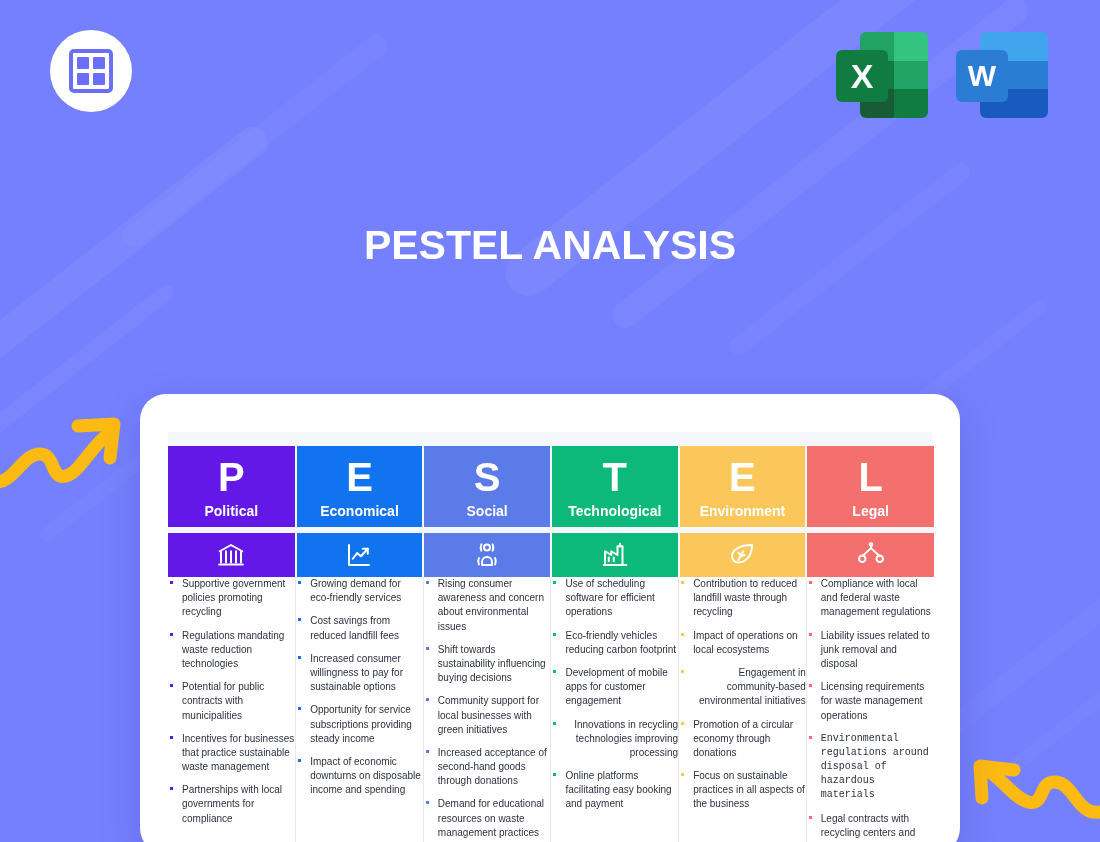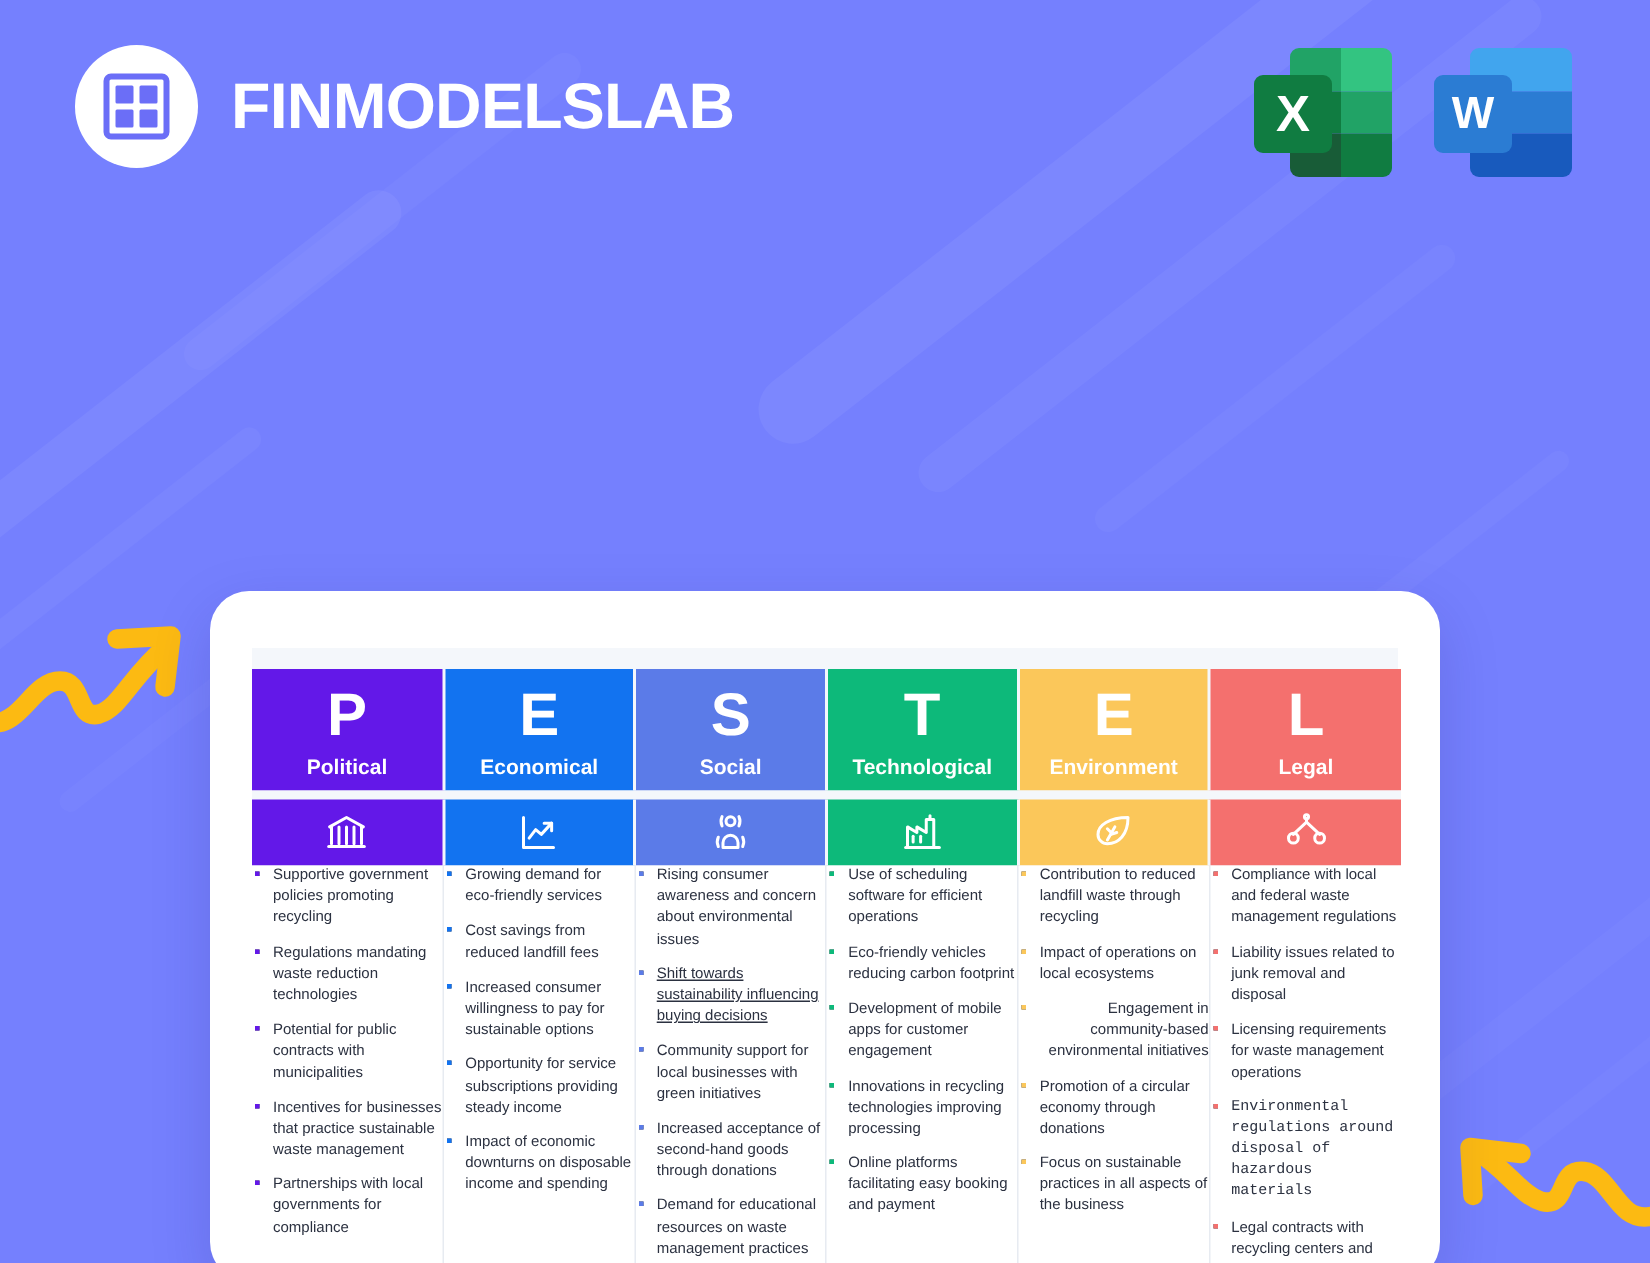--- a/index.html
+++ b/index.html
@@ -265,21 +265,20 @@
 <div class="header">
   <div class="logo-badge">
     <div class="logo-grid">
       <span></span>
         <span></span>
         <span></span>
         <span></span>
     </div>
   </div>
   <div class="brand">
-    <div class="brand-name">FINMODELSLAB</div>
   </div>
 </div>
 
 <div class="office-icons">
   <div class="office-icon">
     <div class="xl-back">
         <i class="xl-a"></i>
         <i class="xl-b"></i>
         <i class="xl-c"></i>
         <i class="xl-d"></i>
@@ -292,20 +291,21 @@
     <div class="wd-back">
         <i class="wd-a"></i>
         <i class="wd-b"></i>
         <i class="wd-c"></i>
       </div>
     <div class="wd-front">W</div>
   </div>
 </div>
 
 <div class="title-block">
+  <div class="title-sub">PESTEL ANALYSIS</div>
 </div>
 
 <div class="arrow arrow-left">
   <svg width="130" height="85" viewBox="0 0 130 85">
     <path d="M2 72 C 22 74, 30 44, 48 44 C 64 44, 58 70, 74 66 C 88 62, 96 40, 118 22" stroke="#FCBA12" stroke-width="13" fill="none" stroke-linecap="round"></path>
     <path d="M86 16 L122 14 L118 48" stroke="#FCBA12" stroke-width="13" fill="none" stroke-linecap="round" stroke-linejoin="round"></path>
   </svg>
 </div>
 
 <div class="arrow arrow-right">
@@ -423,32 +423,32 @@
                 <li style="color: rgb(43, 49, 64);"><span style="position: absolute; left: 2px; top: 4px; width: 3px; height: 3px; background: rgb(18, 115, 240);"></span><span>Growing demand for eco-friendly services</span></li>
                 <li style="color: rgb(43, 49, 64);"><span style="position: absolute; left: 2px; top: 4px; width: 3px; height: 3px; background: rgb(18, 115, 240);"></span><span>Cost savings from reduced landfill fees</span></li>
                 <li style="color: rgb(43, 49, 64);"><span style="position: absolute; left: 2px; top: 4px; width: 3px; height: 3px; background: rgb(18, 115, 240);"></span><span>Increased consumer willingness to pay for sustainable options</span></li>
                 <li style="color: rgb(43, 49, 64);"><span style="position: absolute; left: 2px; top: 4px; width: 3px; height: 3px; background: rgb(18, 115, 240);"></span><span>Opportunity for service subscriptions providing steady income</span></li>
                 <li style="color: rgb(43, 49, 64);"><span style="position: absolute; left: 2px; top: 4px; width: 3px; height: 3px; background: rgb(18, 115, 240);"></span><span>Impact of economic downturns on disposable income and spending</span></li>
               </ul>
         </td>
         <td class="body-cell">
           <ul class="points">
                 <li style="color: rgb(43, 49, 64);"><span style="position: absolute; left: 2px; top: 4px; width: 3px; height: 3px; background: rgb(91, 123, 232);"></span><span>Rising consumer awareness and concern about environmental issues</span></li>
-                <li style="color: rgb(43, 49, 64); text-decoration: underline;"><span style="position: absolute; left: 2px; top: 4px; width: 3px; height: 3px; background: rgb(91, 123, 232);"></span><span>Shift towards sustainability influencing buying decisions</span></li>
+                <li style="color: rgb(43, 49, 64);"><span style="position: absolute; left: 2px; top: 4px; width: 3px; height: 3px; background: rgb(91, 123, 232);"></span><span>Shift towards sustainability influencing buying decisions</span></li>
                 <li style="color: rgb(43, 49, 64);"><span style="position: absolute; left: 2px; top: 4px; width: 3px; height: 3px; background: rgb(91, 123, 232);"></span><span>Community support for local businesses with green initiatives</span></li>
                 <li style="color: rgb(43, 49, 64);"><span style="position: absolute; left: 2px; top: 4px; width: 3px; height: 3px; background: rgb(91, 123, 232);"></span><span>Increased acceptance of second-hand goods through donations</span></li>
                 <li style="color: rgb(43, 49, 64);"><span style="position: absolute; left: 2px; top: 4px; width: 3px; height: 3px; background: rgb(91, 123, 232);"></span><span>Demand for educational resources on waste management practices</span></li>
               </ul>
         </td>
         <td class="body-cell">
           <ul class="points">
                 <li style="color: rgb(43, 49, 64);"><span style="position: absolute; left: 2px; top: 4px; width: 3px; height: 3px; background: rgb(13, 185, 122);"></span><span>Use of scheduling software for efficient operations</span></li>
                 <li style="color: rgb(43, 49, 64);"><span style="position: absolute; left: 2px; top: 4px; width: 3px; height: 3px; background: rgb(13, 185, 122);"></span><span>Eco-friendly vehicles reducing carbon footprint</span></li>
                 <li style="color: rgb(43, 49, 64);"><span style="position: absolute; left: 2px; top: 4px; width: 3px; height: 3px; background: rgb(13, 185, 122);"></span><span>Development of mobile apps for customer engagement</span></li>
-                <li style="color: rgb(43, 49, 64);"><span style="position: absolute; left: 2px; top: 4px; width: 3px; height: 3px; background: rgb(13, 185, 122);"></span><span>Innovations in recycling technologies improving processing</span></li>
+                <li style="color: rgb(43, 49, 64); text-align: right;"><span style="position: absolute; left: 2px; top: 4px; width: 3px; height: 3px; background: rgb(13, 185, 122);"></span><span>Innovations in recycling technologies improving processing</span></li>
                 <li style="color: rgb(43, 49, 64);"><span style="position: absolute; left: 2px; top: 4px; width: 3px; height: 3px; background: rgb(13, 185, 122);"></span><span>Online platforms facilitating easy booking and payment</span></li>
               </ul>
         </td>
         <td class="body-cell">
           <ul class="points">
                 <li style="color: rgb(43, 49, 64);"><span style="position: absolute; left: 2px; top: 4px; width: 3px; height: 3px; background: rgb(251, 199, 90);"></span><span>Contribution to reduced landfill waste through recycling</span></li>
                 <li style="color: rgb(43, 49, 64);"><span style="position: absolute; left: 2px; top: 4px; width: 3px; height: 3px; background: rgb(251, 199, 90);"></span><span>Impact of operations on local ecosystems</span></li>
                 <li style="color: rgb(43, 49, 64); text-align: right;"><span style="position: absolute; left: 2px; top: 4px; width: 3px; height: 3px; background: rgb(251, 199, 90);"></span><span>Engagement in community-based environmental initiatives</span></li>
                 <li style="color: rgb(43, 49, 64);"><span style="position: absolute; left: 2px; top: 4px; width: 3px; height: 3px; background: rgb(251, 199, 90);"></span><span>Promotion of a circular economy through donations</span></li>
                 <li style="color: rgb(43, 49, 64);"><span style="position: absolute; left: 2px; top: 4px; width: 3px; height: 3px; background: rgb(251, 199, 90);"></span><span>Focus on sustainable practices in all aspects of the business</span></li>

